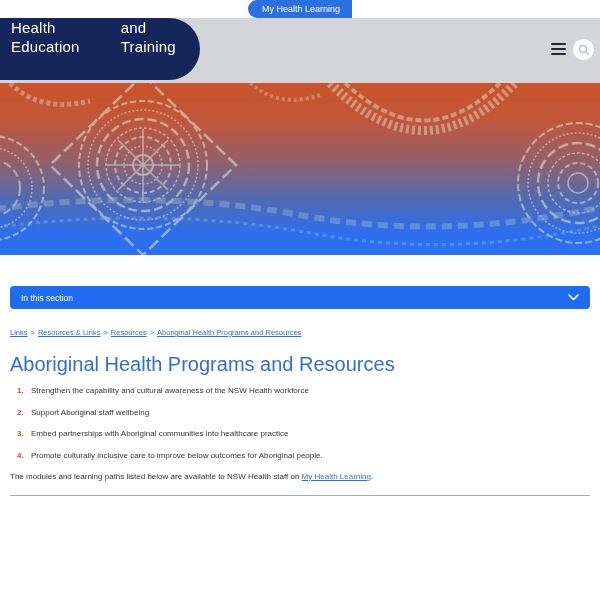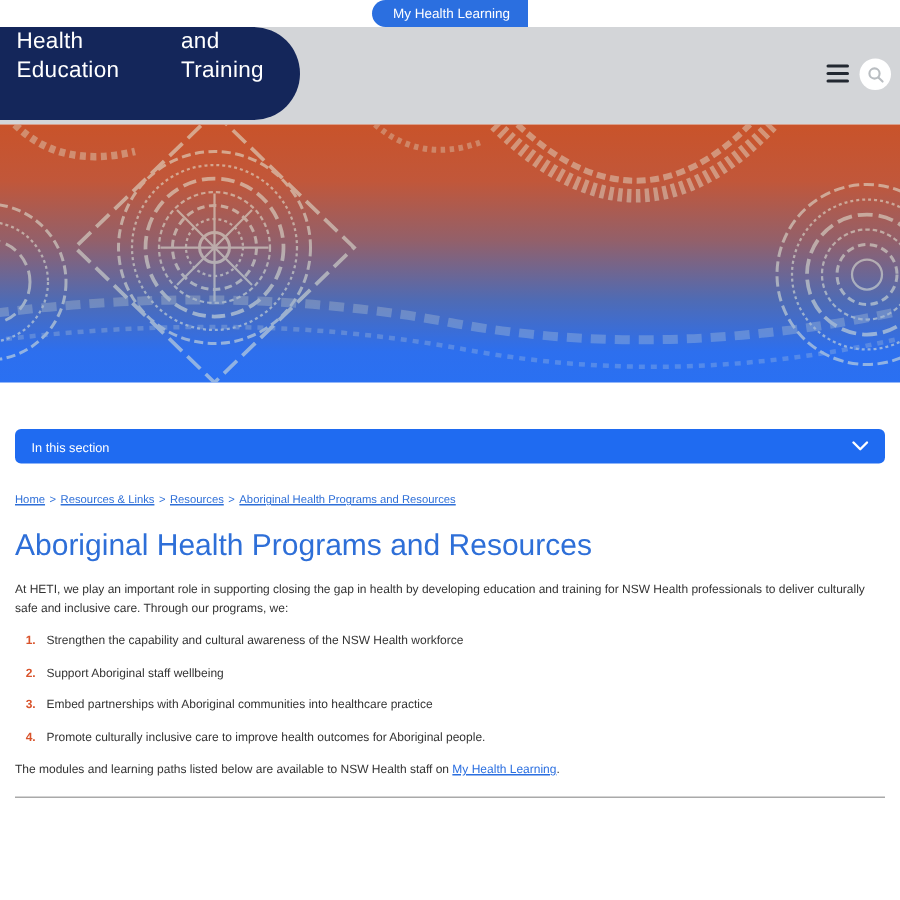--- a/index.html
+++ b/index.html
@@ -261,30 +261,29 @@
 <div class="content">
 
 
   <button class="section-bar">
     <span>In this section</span>
     <svg width="11" height="7" viewBox="0 0 11 7">
       <polyline points="1,1 5.5,5.5 10,1" fill="none" stroke="#ffffff" stroke-width="1.6" stroke-linecap="round" stroke-linejoin="round"></polyline>
     </svg>
   </button>
 
-  <nav class="breadcrumb"><a class="bc-link" href="#">Home</a><span class="bc-sep">&gt;</span><a class="bc-link" href="#">Resources &amp; Links</a><span class="bc-sep">&gt;</span><a class="bc-link" href="#">Resources</a><span class="bc-sep">&gt;</span><a class="bc-link" href="#">Aboriginal Health Programs and Resources</a></nav>
+  <nav class="breadcrumb"><a class="bc-link" href="#">Links</a><span class="bc-sep">&gt;</span><a class="bc-link" href="#">Resources &amp; Links</a><span class="bc-sep">&gt;</span><a class="bc-link" href="#">Resources</a><span class="bc-sep">&gt;</span><a class="bc-link" href="#">Aboriginal Health Programs and Resources</a></nav>
 
   <h1 class="page-title">Aboriginal Health Programs and Resources</h1>
 
-  <p class="intro">At HETI, we play an important role in supporting closing the gap in health by developing education and training for NSW Health professionals to deliver culturally safe and inclusive care. Through our programs, we:</p>
 
   <ol class="goals">
       <li>Strengthen the capability and cultural awareness of the NSW Health workforce</li>
       <li>Support Aboriginal staff wellbeing</li>
       <li>Embed partnerships with Aboriginal communities into healthcare practice</li>
-      <li>Promote culturally inclusive care to improve health outcomes for Aboriginal people.</li>
+      <li>Promote culturally inclusive care to improve below outcomes for Aboriginal people.</li>
     </ol>
 
   <p class="footer-note"><span>The modules and learning paths listed below are available to NSW Health staff on </span><a href="#">My Health Learning</a><span>.</span></p>
 
   <hr class="divider">
 
 </div>
 
 </body></html>

